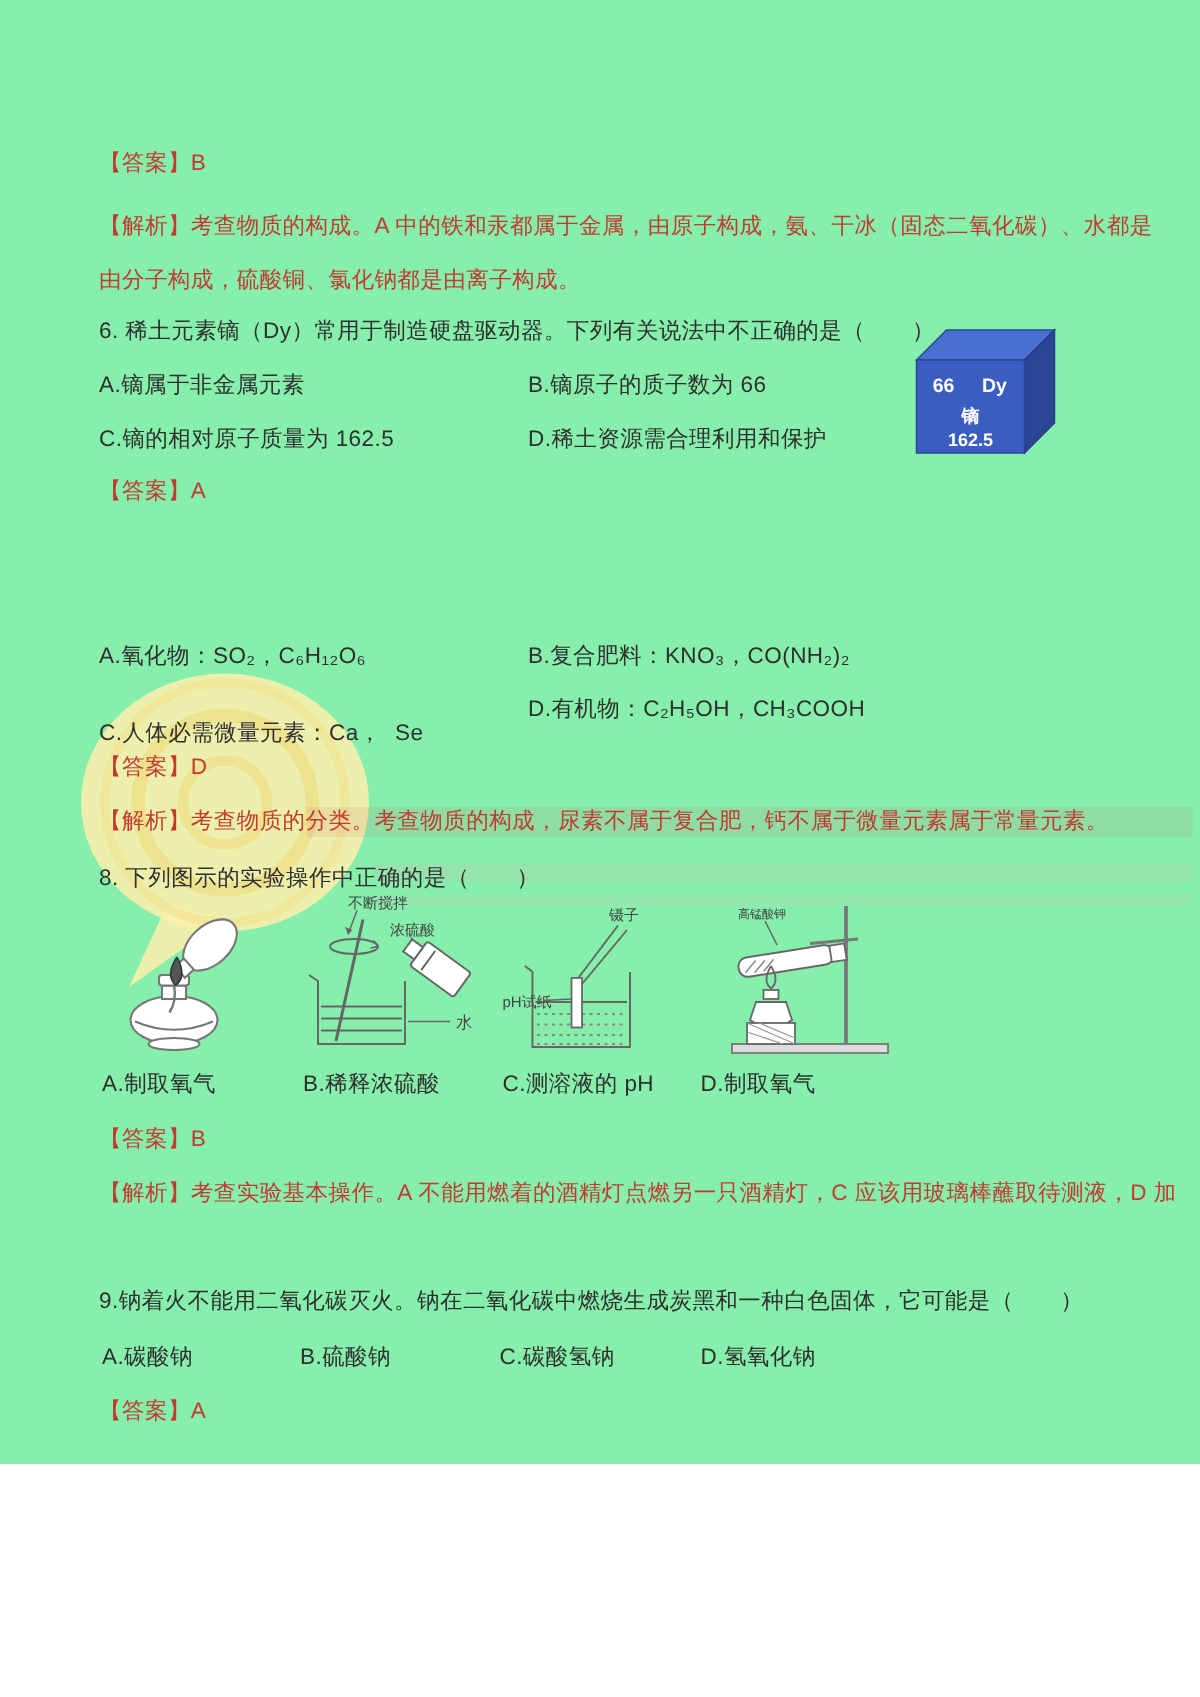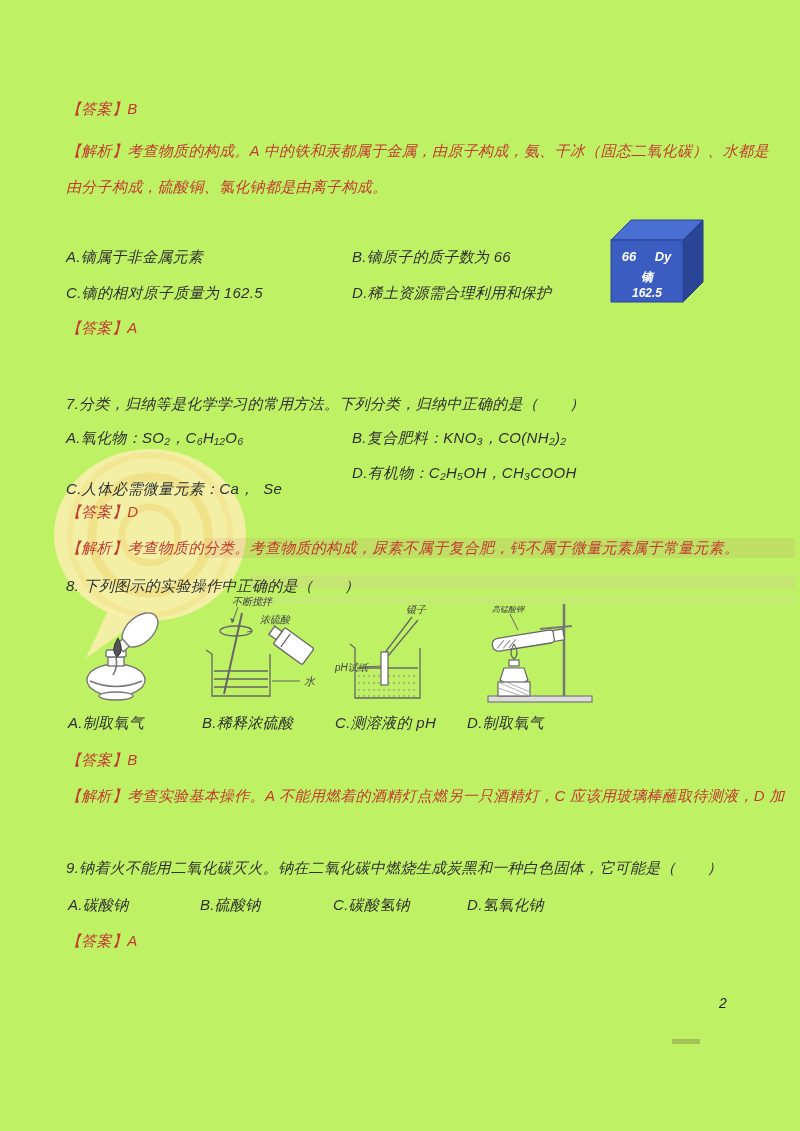--- a/index.html
+++ b/index.html
@@ -1,20 +1,19 @@
 <!DOCTYPE html>
 <html><head>
 <meta charset="utf-8">
 <style>
   html,body{margin:0;padding:0;background:#ffffff;}
   #page{
-    position:relative;width:800px;height:1131px;margin:0 auto;
-    background:#bef264;overflow:hidden;
+    position:relative;width:800px;height:976px;margin:0 auto;
+    background:#86efac;overflow:hidden;
     font-family:"Liberation Sans","DejaVu Sans",sans-serif;
-    font-style:italic;
   }
   .line{
     position:absolute;font-size:15px;line-height:20px;
     color:#2f2f2f;white-space:pre;letter-spacing:0.3px;
   }
   .red{color:#c23a30;}
   .layer0{position:absolute;z-index:0;}
   .line,.diag,.cube,.pagenum,.greenbar{z-index:2;}
   .diag{position:absolute;}
   .diag svg text{font-family:"Liberation Sans","DejaVu Sans",sans-serif;fill:#444;}
@@ -38,37 +37,37 @@
   </svg>
 
   <div class="band" style="left:205px;top:538px;width:590px;height:20px;background:rgba(205,110,110,0.14);"></div>
   <div class="band" style="left:250px;top:575px;width:545px;height:13px;background:rgba(225,170,170,0.18);"></div>
   <div class="band" style="left:250px;top:596px;width:545px;height:8px;background:rgba(230,185,185,0.15);"></div>
 
   <span class="line red" style="left:66px;top:99px;">【答案】B</span>
   <span class="line red" style="left:66px;top:141px;">【解析】考查物质的构成。A 中的铁和汞都属于金属，由原子构成，氨、干冰（固态二氧化碳）、水都是</span>
   <span class="line red" style="left:66px;top:177px;">由分子构成，硫酸铜、氯化钠都是由离子构成。</span>
 
+  <span class="line" style="left:66px;top:211px;">6. 稀土元素镝（Dy）常用于制造硬盘驱动器。下列有关说法中不正确的是（       ）</span>
   <span class="line" style="left:66px;top:247px;">A.镝属于非金属元素</span>
   <span class="line" style="left:352px;top:247px;">B.镝原子的质子数为 66</span>
   <span class="line" style="left:66px;top:283px;">C.镝的相对原子质量为 162.5</span>
   <span class="line" style="left:352px;top:283px;">D.稀土资源需合理利用和保护</span>
   <span class="line red" style="left:66px;top:318px;">【答案】A</span>
 
   <svg class="cube" width="100" height="92" viewBox="0 0 100 92">
     <polygon points="4,27 24,7 96,7 76,27" fill="#4a6fd2" stroke="#2a4596" stroke-width="1"></polygon>
     <polygon points="76,27 96,7 96,69 76,89" fill="#2a4596" stroke="#243e86" stroke-width="1"></polygon>
     <rect x="4" y="27" width="72" height="62" fill="#3b5cc1" stroke="#2a4596" stroke-width="1"></rect>
     <text x="22" y="48" font-size="13" text-anchor="middle">66</text>
     <text x="56" y="48" font-size="13" text-anchor="middle">Dy</text>
     <text x="40" y="68" font-size="12" text-anchor="middle">镝</text>
     <text x="40" y="84" font-size="12" text-anchor="middle">162.5</text>
   </svg>
 
-  <span class="line" style="left:66px;top:394px;">7.分类，归纳等是化学学习的常用方法。下列分类，归纳中正确的是（       ）</span>
   <span class="line" style="left:66px;top:428px;">A.氧化物：SO₂，C₆H₁₂O₆</span>
   <span class="line" style="left:352px;top:428px;">B.复合肥料：KNO₃，CO(NH₂)₂</span>
   <span class="line" style="left:66px;top:463px;margin-top:16px;">C.人体必需微量元素：Ca，  Se</span>
   <span class="line" style="left:352px;top:463px;">D.有机物：C₂H₅OH，CH₃COOH</span>
   <span class="line red" style="left:66px;top:502px;">【答案】D</span>
   <span class="line red" style="left:66px;top:538px;">【解析】考查物质的分类。考查物质的构成，尿素不属于复合肥，钙不属于微量元素属于常量元素。</span>
 
   <span class="line" style="left:66px;top:576px;">8. 下列图示的实验操作中正确的是（       ）</span>
 
   <div class="diag" style="left:66px;top:602px;">

